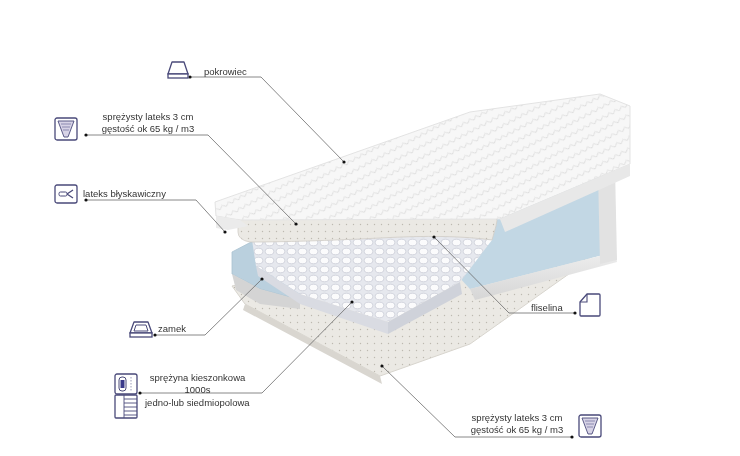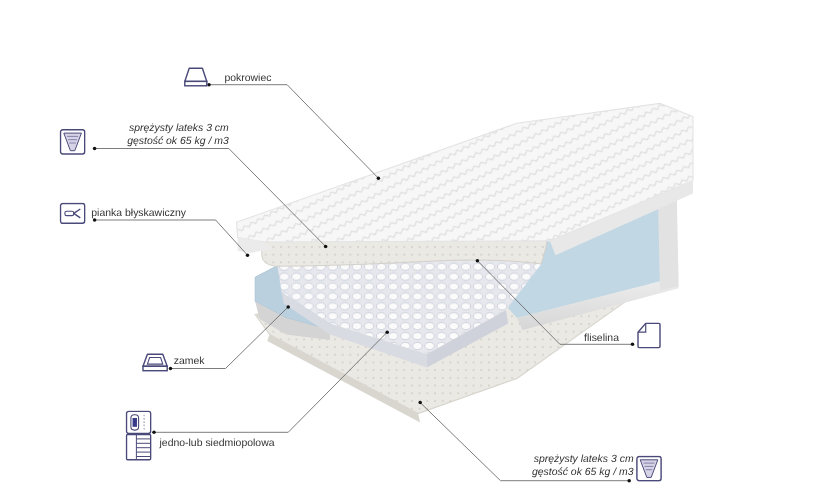--- a/index.html
+++ b/index.html
@@ -1,20 +1,20 @@
 <!DOCTYPE html>
 <html><head>
 <meta charset="utf-8">
 <style>
   html, body { margin:0; padding:0; background:#ffffff; }
   body { width:740px; height:456px; position:relative; overflow:hidden; font-family:"Liberation Sans", sans-serif; }
   .stage { position:absolute; left:0; top:4px; width:740px; height:456px; }
   svg.art { position:absolute; left:0; top:0; }
   .label { position:absolute; font-size:9.5px; color:#333; line-height:12px; white-space:nowrap; }
-  .label.center { text-align:right;font-style:italic; }
+  .label.center { text-align:center; }
   .icon { position:absolute; }
 </style>
 </head>
 <body>
 
 <div class="stage">
 
   <svg class="art" width="740" height="456" viewBox="0 0 740 456">
     <defs>
       <pattern id="quilt" width="14" height="10" patternUnits="userSpaceOnUse" patternTransform="rotate(-28)">
@@ -140,27 +140,31 @@
   <div class="label" style="left:204px;top:62px">
     <div>pokrowiec</div>
   </div>
 
   <div class="label center" style="left:88px;top:107px;width:120px">
     <div>sprężysty lateks  3 cm</div>
     <div>gęstość ok 65 kg / m3</div>
   </div>
 
   <div class="label" style="left:83px;top:184px">
-    <div>pianka błyskawiczny</div>
+    <div>lateks błyskawiczny</div>
   </div>
 
   <div class="label" style="left:158px;top:319px">
     <div>zamek</div>
   </div>
 
+  <div class="label center" style="left:140px;top:368px;width:115px">
+    <div>sprężyna kieszonkowa</div>
+    <div>1000s</div>
+  </div>
   <div class="label" style="left:145px;top:393px">
     <div>jedno-lub siedmiopolowa</div>
   </div>
 
   <div class="label" style="left:531px;top:298px">
     <div>fliselina</div>
   </div>
 
   <div class="label center" style="left:458px;top:408px;width:118px">
     <div>sprężysty lateks  3 cm</div>

